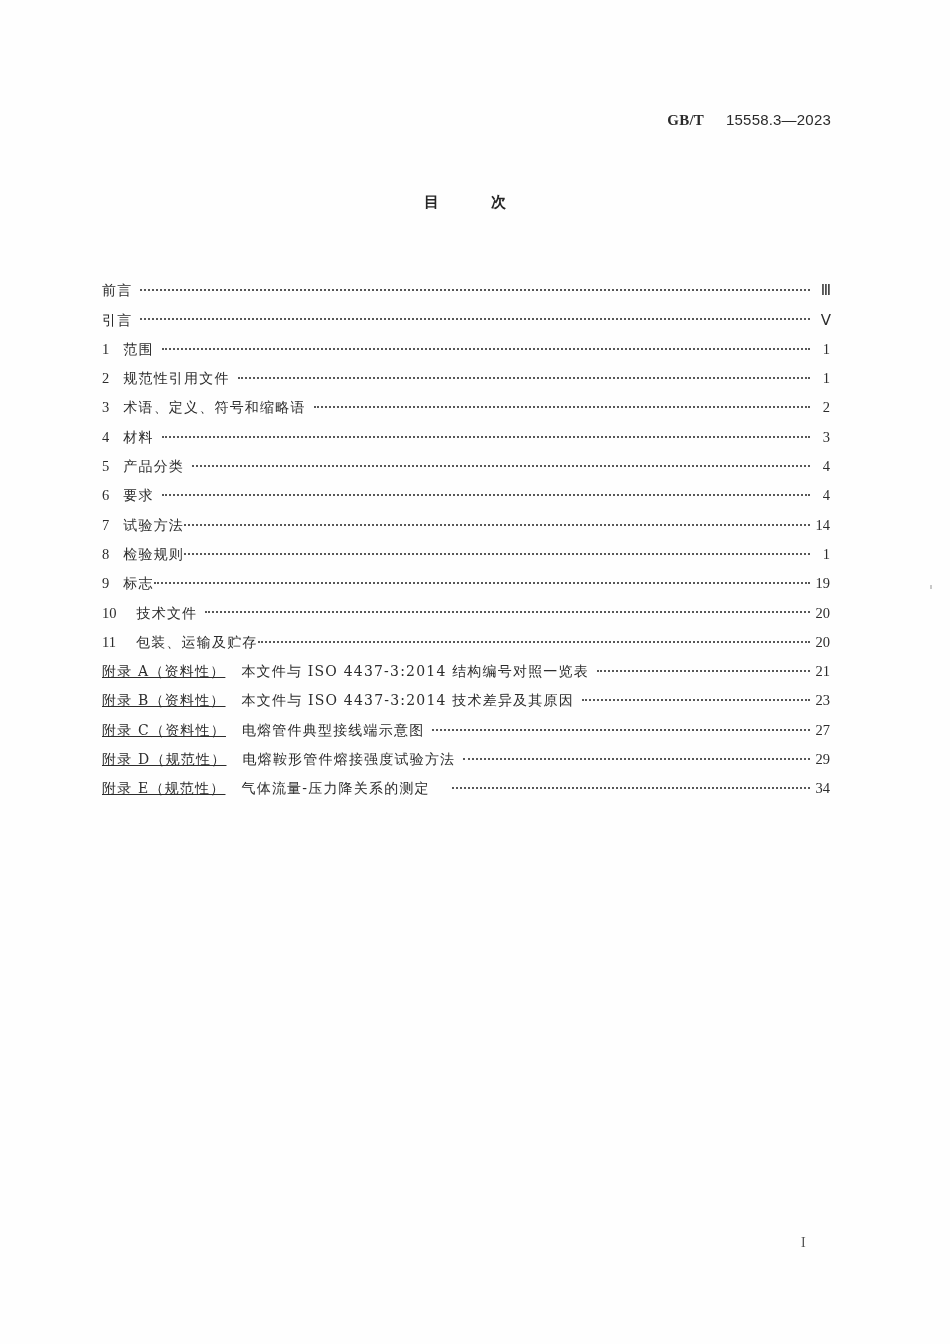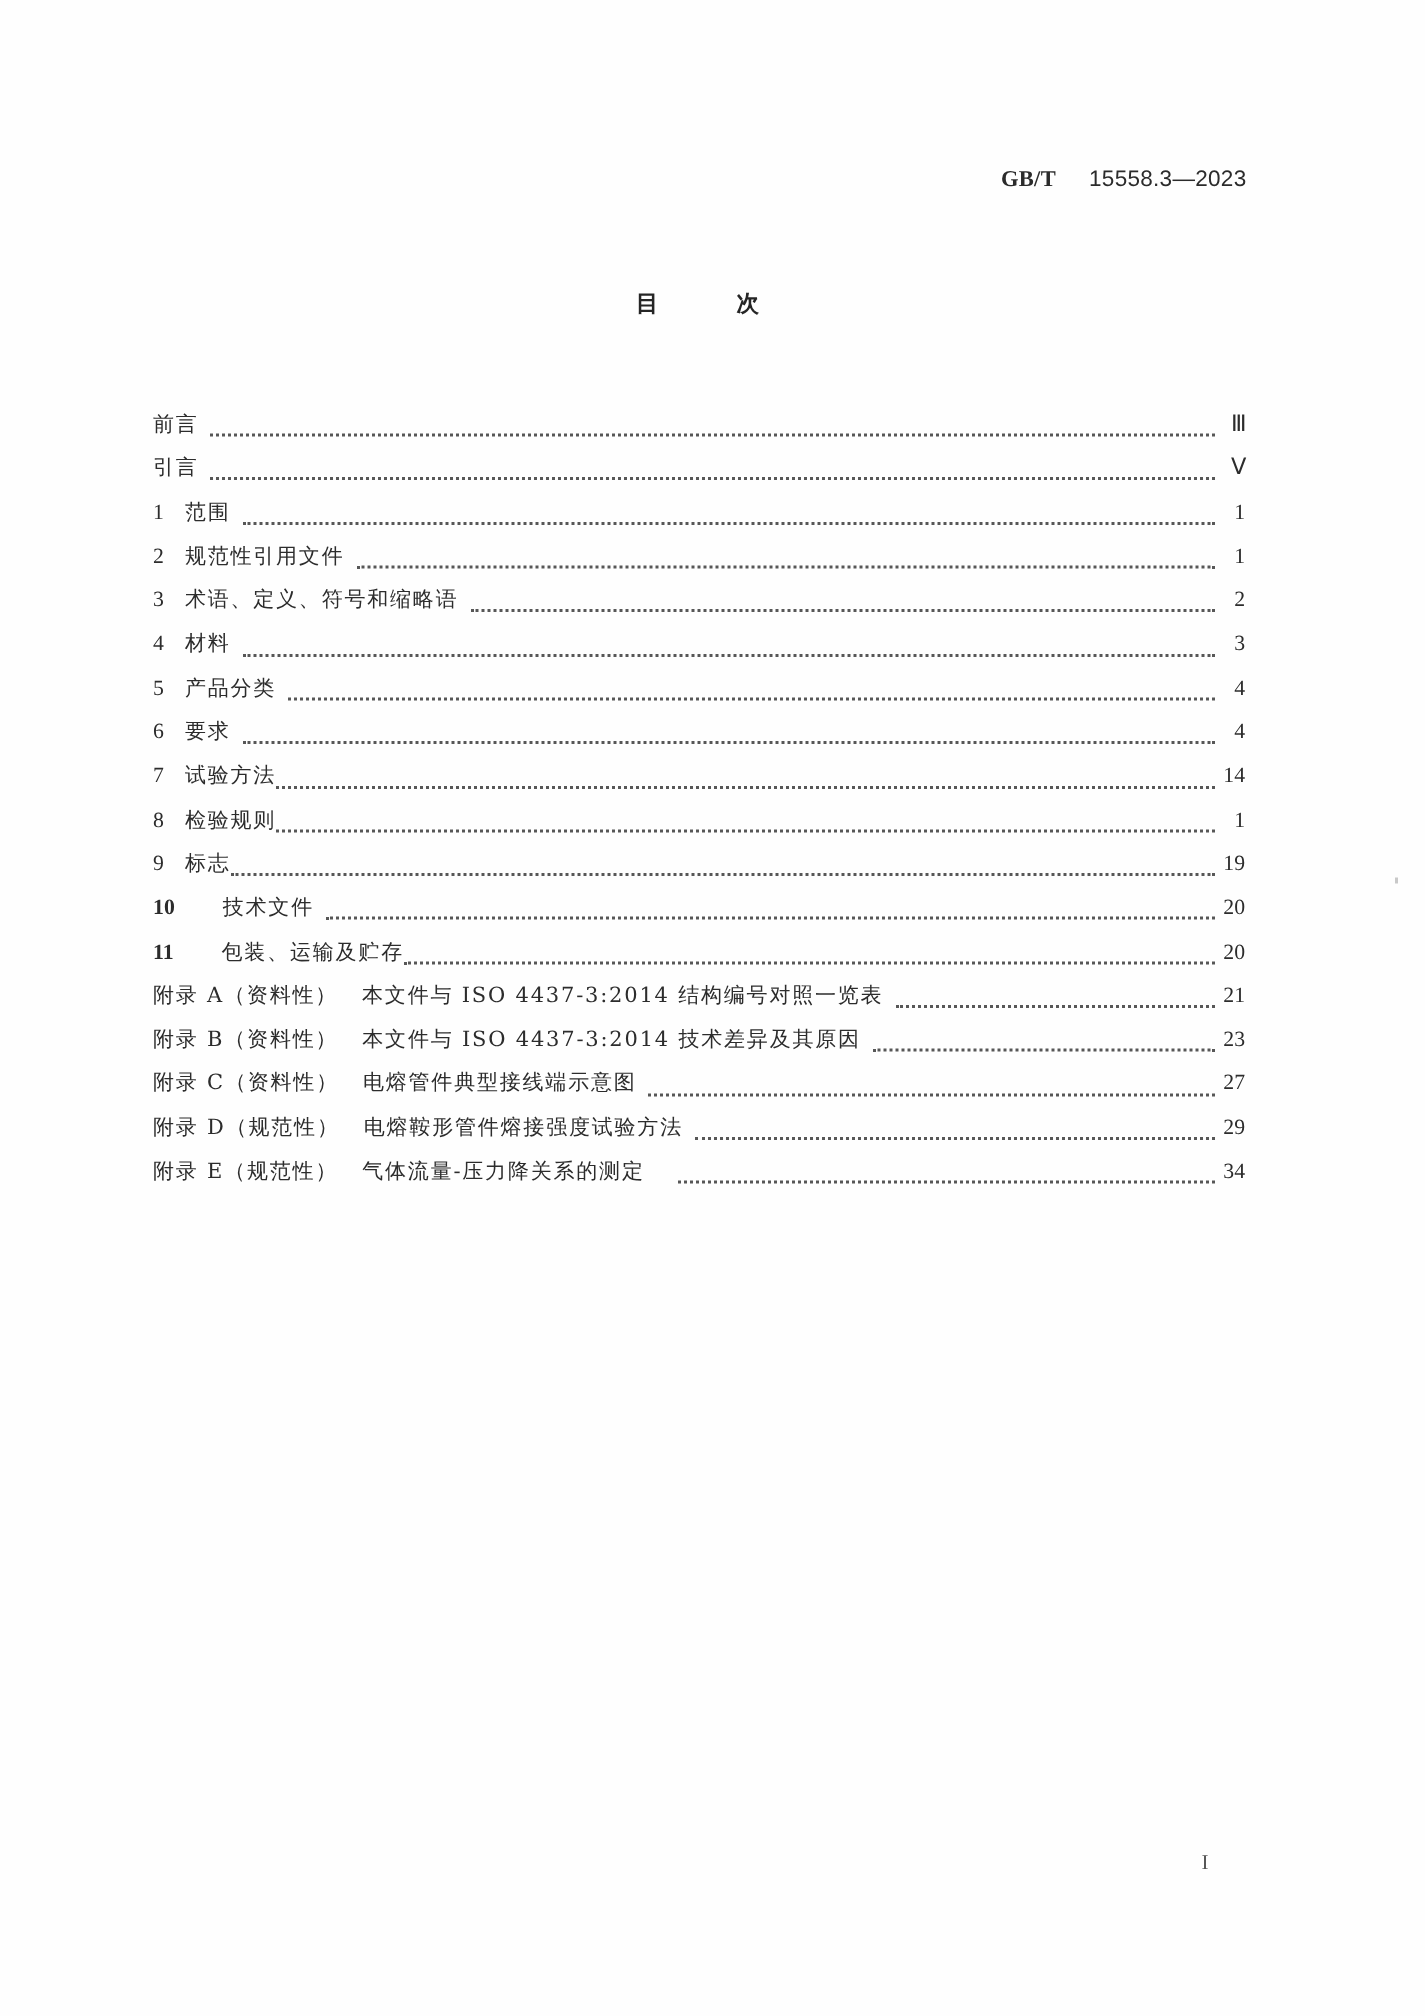--- a/index.html
+++ b/index.html
@@ -49,45 +49,46 @@
     .toc-title .t-char { display: inline-block; }
     .toc-title .t-gap { display: inline-block; width: 52px; }
     .toc {
       position: absolute;
       top: 272px;
       left: 102px;
       width: 728px;
     }
     .toc-row {
       display: flex;
-      align-items: flex-start;
+      align-items: flex-end;
       height: 29.3px;
       font-size: 14.5px;
       line-height: 22px;
       color: #2c2c2c;
       white-space: nowrap;
       cursor: pointer;
     }
     .toc-row .num {
       display: inline-block;
       font-family: "Liberation Serif", serif;
       font-size: 14.5px;
       margin-right: 14px;
     }
-    .toc-row .num.wide { margin-right: 32px; font-weight: bold; }
+    .toc-row .num.wide { margin-right: 20px; }
     .toc-row .label {
       font-family: "DejaVu Serif", serif;
       font-size: 14px;
       letter-spacing: 1.2px;
     }
     .toc-row .annex-prefix {
       font-family: "DejaVu Serif", serif;
       font-size: 14px;
       letter-spacing: 1.2px;
       margin-right: 16px;
+      text-decoration: underline;
     }
     .toc-row .leader {
       flex: 1 1 auto;
       margin: 0 6px 0 8px;
       height: 1px;
       align-self: center;
       margin-top: 6px;
       border-bottom: 2px dotted #3a3a3a;
       opacity: 0.85;
     }

